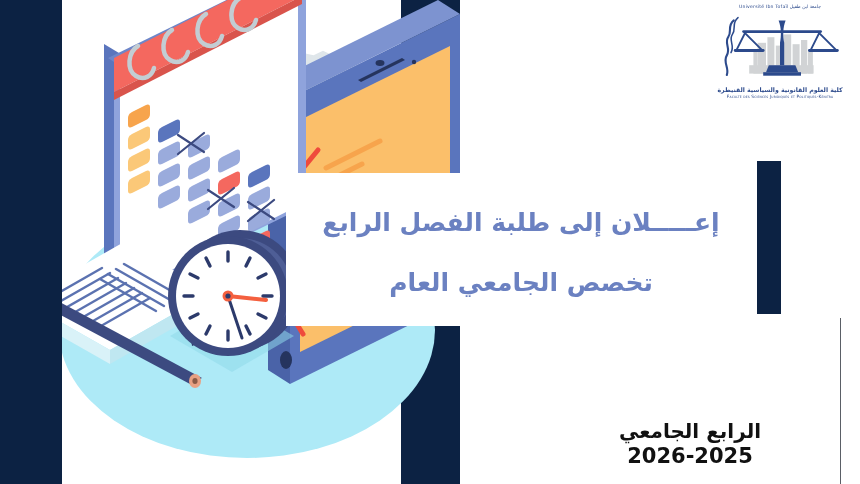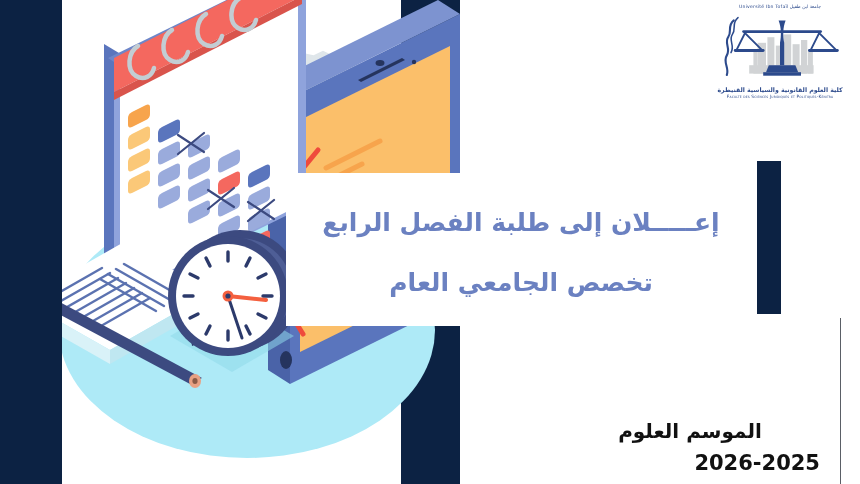--- a/index.html
+++ b/index.html
@@ -119,22 +119,21 @@
     font-size: 20px;
     font-weight: bold;
     line-height: 1.15;
     direction: rtl;
   }
   #season-years {
     font-size: 21px;
     font-weight: bold;
     line-height: 1.2;
     direction: ltr;
-    margin-top: 8px;
-    text-align: right;
+    margin-top: 1px;
   }
 </style>
 </head>
 <body>
 
 <div id="poster">
 
   <div id="illustration">
     <svg viewBox="0 0 400 484" xmlns="http://www.w3.org/2000/svg">
       <defs>
@@ -367,17 +366,17 @@
       <rect x="130" y="55" width="44" height="4" rx="2" fill="#2c4a8c"></rect>
 
       <path d="M24,14 C14,22 22,30 16,38 C10,46 20,54 14,64 C8,74 18,82 14,92" fill="none" stroke="#2c4a8c" stroke-width="3" stroke-linecap="round"></path>
       <path d="M30,10 C20,18 28,26 22,34 C16,42 26,50 20,60" fill="none" stroke="#2c4a8c" stroke-width="2.2" stroke-linecap="round"></path>
     </svg>
     <div id="logo-ar">كلية العلوم القانونية والسياسية القنيطرة</div>
     <div id="logo-fr">Faculté des Sciences Juridiques et Politiques-Kénitra</div>
   </div>
 
   <div id="season">
-    <div id="season-label">الموسم العلوم</div>
+    <div id="season-label">الرابع الجامعي</div>
     <div id="season-years">2026-2025</div>
   </div>
 
 </div>
 
 </body></html>

